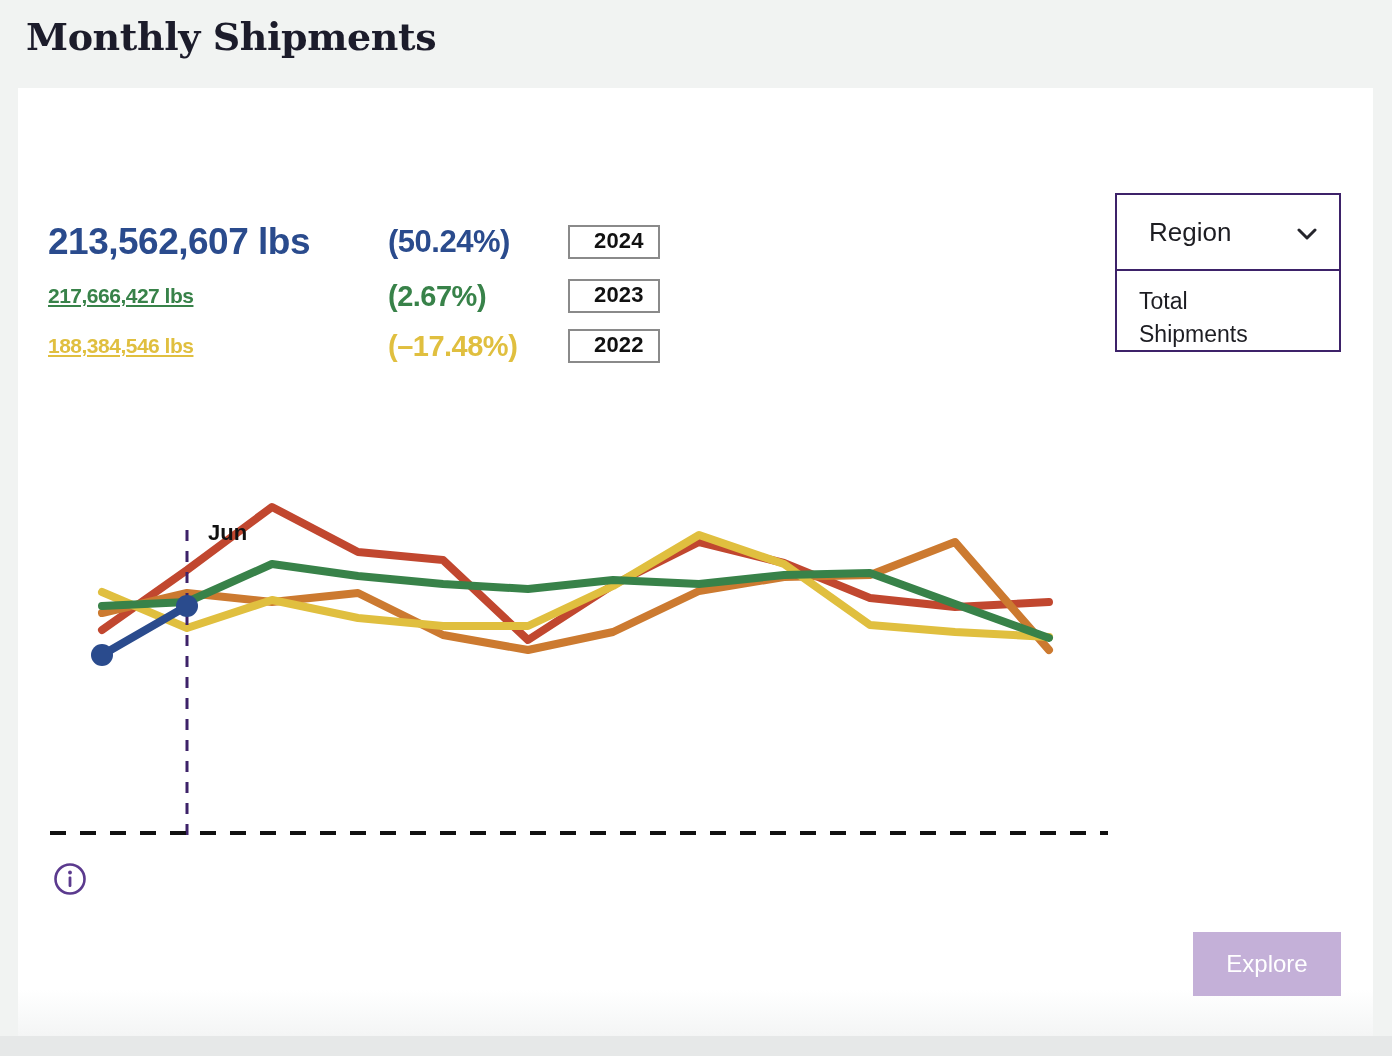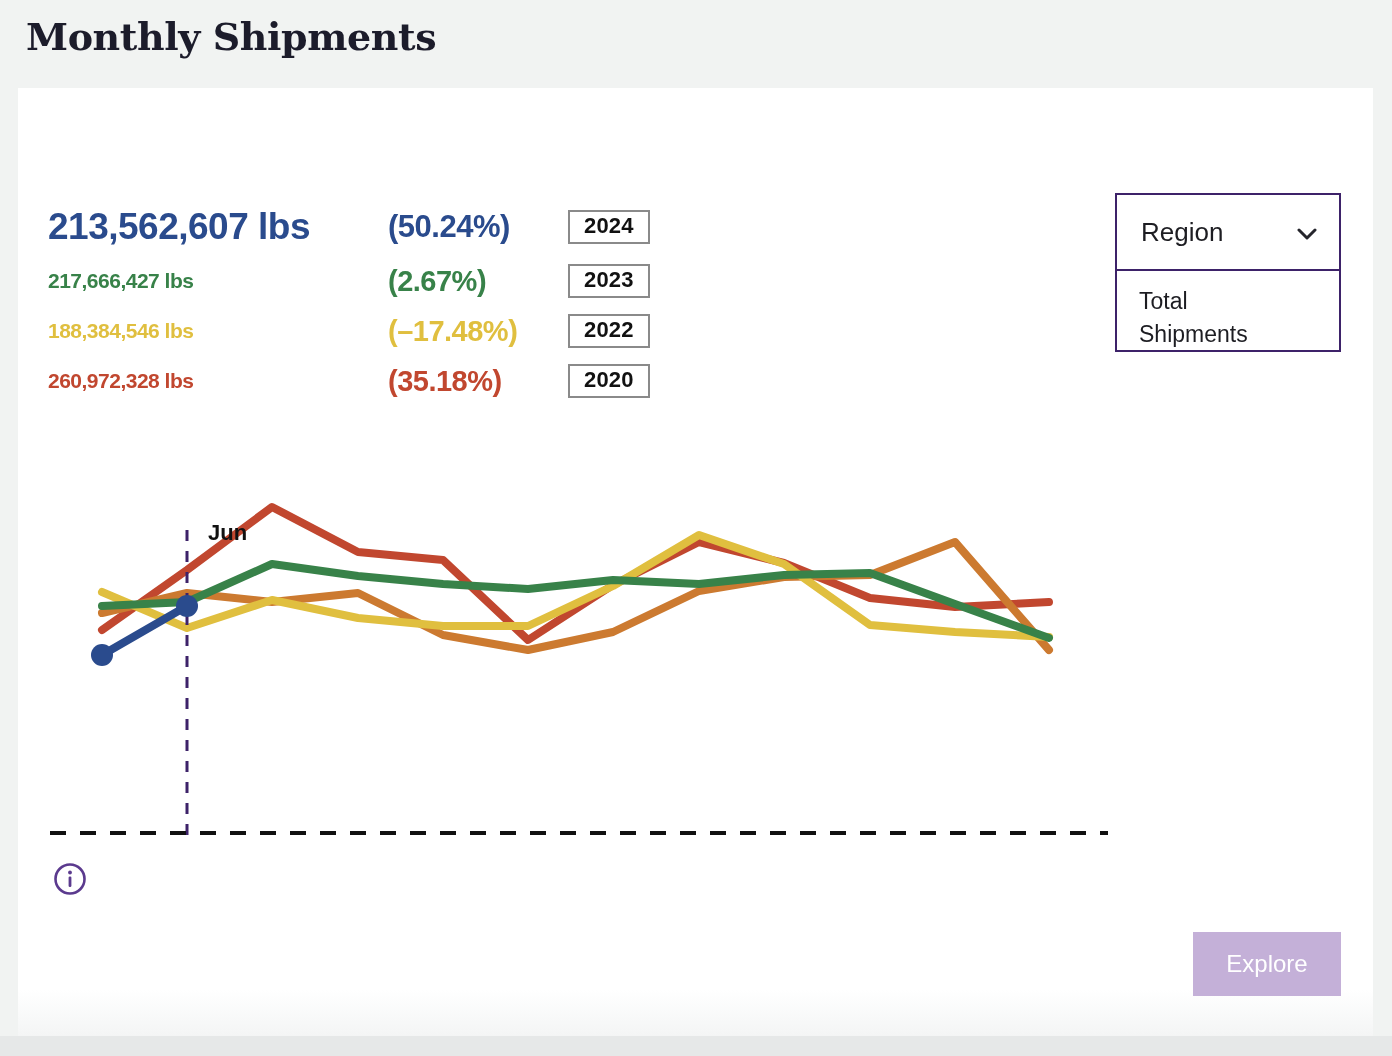--- a/index.html
+++ b/index.html
@@ -81,47 +81,47 @@
     letter-spacing: -0.5px;
   }
   .kpi-year {
     position: absolute;
     left: 520px;
     border: 2px solid #8a8a8a;
     background: #ffffff;
     color: #111111;
     font-size: 22px;
     font-weight: 600;
-    padding: 3px 14px 5px 14px;
+    padding: 3px 14px 5px 24px;
     line-height: 1;
     letter-spacing: 0.2px;
   }
 
   
-  .kpi-row.primary { height: 58px; }
+  .kpi-row.primary { height: 58px; margin-top: 15px; }
   .kpi-row.primary .kpi-value { font-size: 37px; }
   .kpi-row.primary .kpi-pct   { font-size: 31px; }
 
-  .kpi-row.secondary .kpi-value { font-size: 21px; }
+  .kpi-row.secondary .kpi-value { font-size: 21px; text-decoration: underline; }
   .kpi-row.secondary .kpi-pct   { font-size: 29px; }
 
   
   .region-select {
     position: absolute;
     left: 1115px;
     top: 193px;
     width: 226px;
     height: 78px;
     box-sizing: border-box;
     border: 2px solid #3d2269;
     background: #ffffff;
     display: flex;
     align-items: center;
     justify-content: space-between;
-    padding: 0 22px 0 24px;
+    padding: 0 22px 0 32px;
   }
   .region-select-label {
     font-size: 26px;
     color: #1d1d22;
   }
   .chev {
     width: 20px;
     height: 12px;
   }
   .region-list {
@@ -212,25 +212,20 @@
     <span class="kpi-year">2023</span>
   </div>
 
   <div class="kpi-row secondary">
     <span class="kpi-value" style="color:#e0bf3f">188,384,546 lbs</span>
     <span class="kpi-pct" style="color:#e0bf3f">(–17.48%)</span>
     <span class="kpi-year">2022</span>
   </div>
 
 
-  <div class="kpi-row secondary">
-    <span class="kpi-value" style="color:#c1472f">260,972,328 lbs</span>
-    <span class="kpi-pct" style="color:#c1472f">(35.18%)</span>
-    <span class="kpi-year">2020</span>
-  </div>
 
 </div>
 
 <div class="region-select">
   <span class="region-select-label">Region</span>
   <span class="chev">
     <svg width="20" height="12" viewBox="0 0 20 12">
       <path d="M2 2 L10 10 L18 2" fill="none" stroke="#25252c" stroke-width="3" stroke-linecap="round" stroke-linejoin="round"></path>
     </svg>
   </span>

